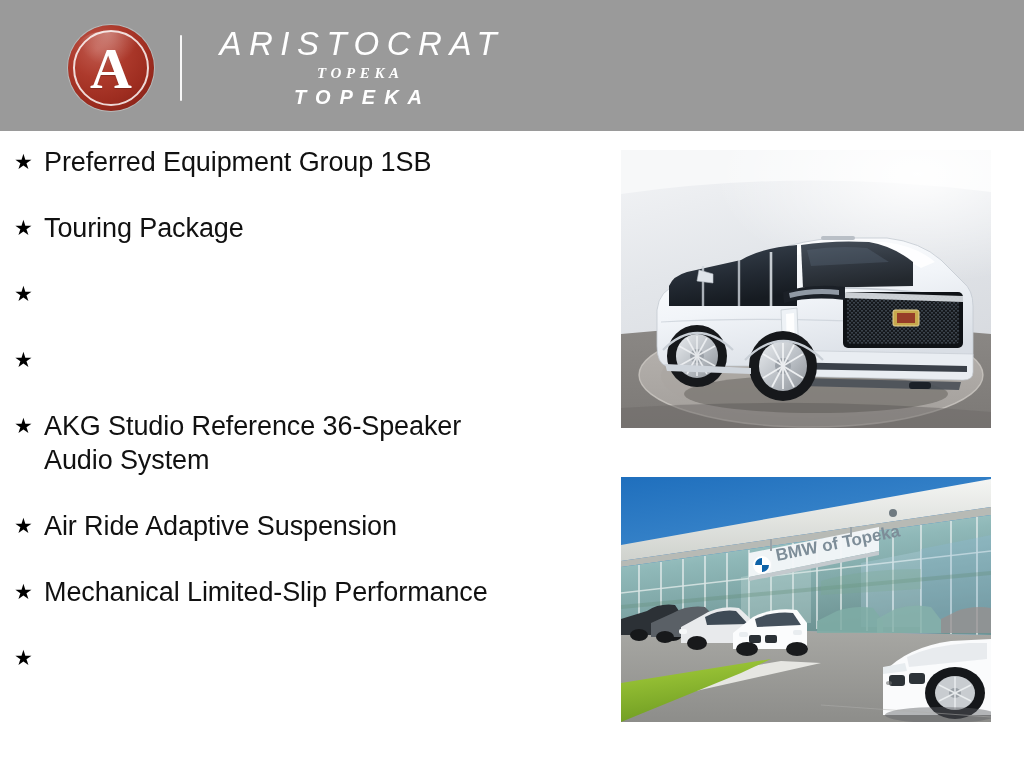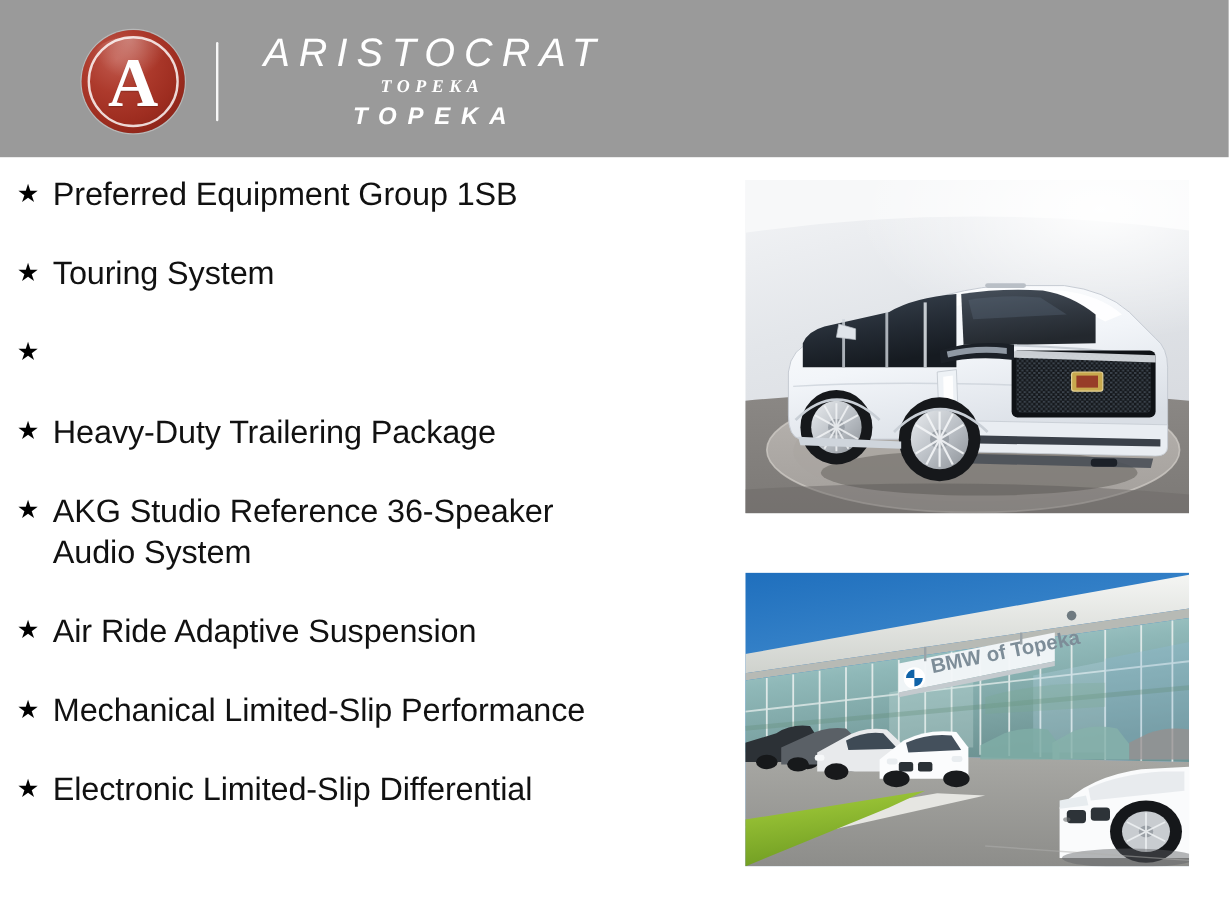--- a/index.html
+++ b/index.html
@@ -203,45 +203,43 @@
 
   </div>
 
   <ul id="highlights-list">
       <li class="highlight-item">
         <span class="bullet-star">★</span>
         <span class="highlight-text">Preferred Equipment Group 1SB</span>
       </li>
       <li class="highlight-item">
         <span class="bullet-star">★</span>
-        <span class="highlight-text">Touring System</span>
-      </li>
-      <li class="highlight-item">
-        <span class="bullet-star">★</span>
-      </li>
-      <li class="highlight-item">
-        <span class="bullet-star">★</span>
-        <span class="highlight-text">Heavy-Duty Trailering Package</span>
+        <span class="highlight-text">Touring Package</span>
+      </li>
+      <li class="highlight-item">
+        <span class="bullet-star">★</span>
+      </li>
+      <li class="highlight-item">
+        <span class="bullet-star">★</span>
       </li>
       <li class="highlight-item">
         <span class="bullet-star">★</span>
         <span class="highlight-text">AKG Studio Reference 36-Speaker
 Audio System</span>
       </li>
       <li class="highlight-item">
         <span class="bullet-star">★</span>
         <span class="highlight-text">Air Ride Adaptive Suspension</span>
       </li>
       <li class="highlight-item">
         <span class="bullet-star">★</span>
         <span class="highlight-text">Mechanical Limited-Slip Performance</span>
       </li>
       <li class="highlight-item">
         <span class="bullet-star">★</span>
-        <span class="highlight-text">Electronic Limited-Slip Differential</span>
       </li>
     </ul>
 
   <div class="photo-frame" id="vehicle-photo">
     <svg class="photo-svg" viewBox="0 0 370 278" preserveAspectRatio="none">
       <defs>
         <linearGradient id="studioWall" x1="0" y1="0" x2="0.35" y2="1">
           <stop offset="0%" stop-color="#f4f5f7"></stop>
           <stop offset="45%" stop-color="#e3e6ea"></stop>
           <stop offset="100%" stop-color="#d6d9de"></stop>

